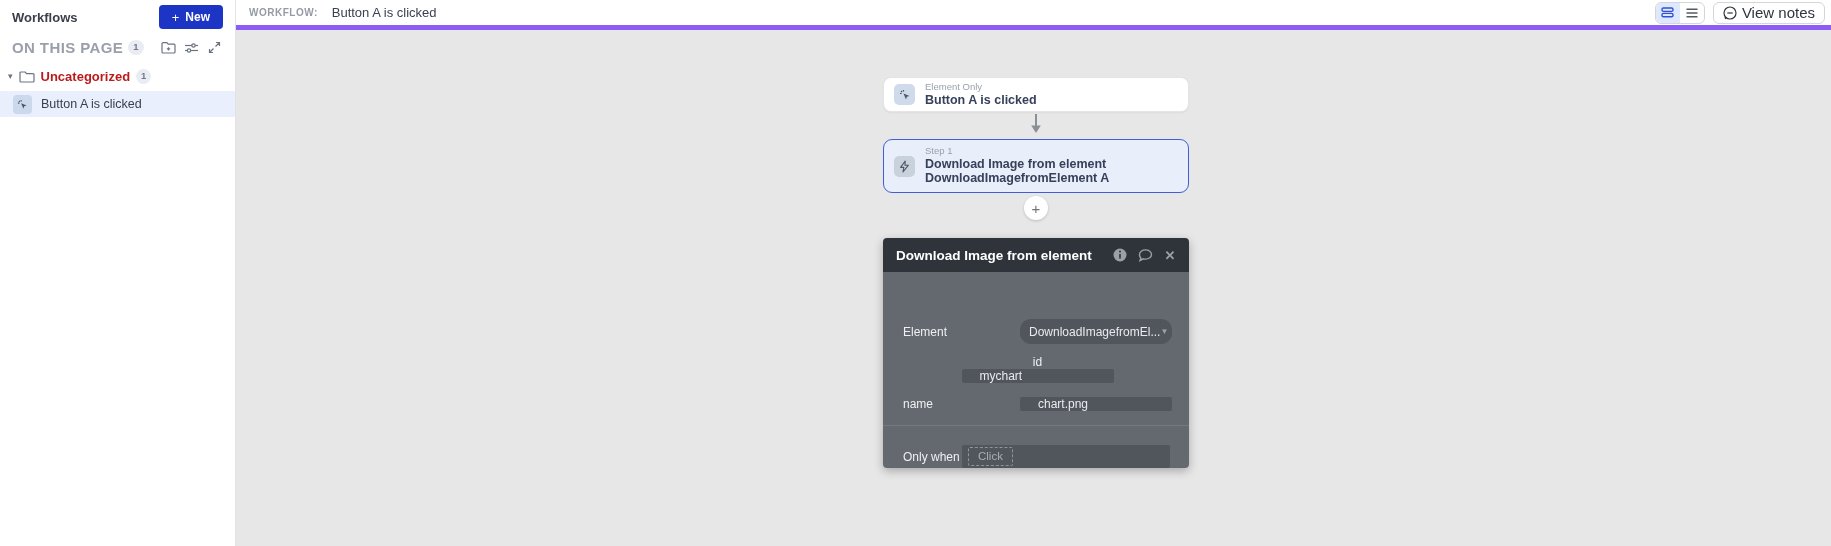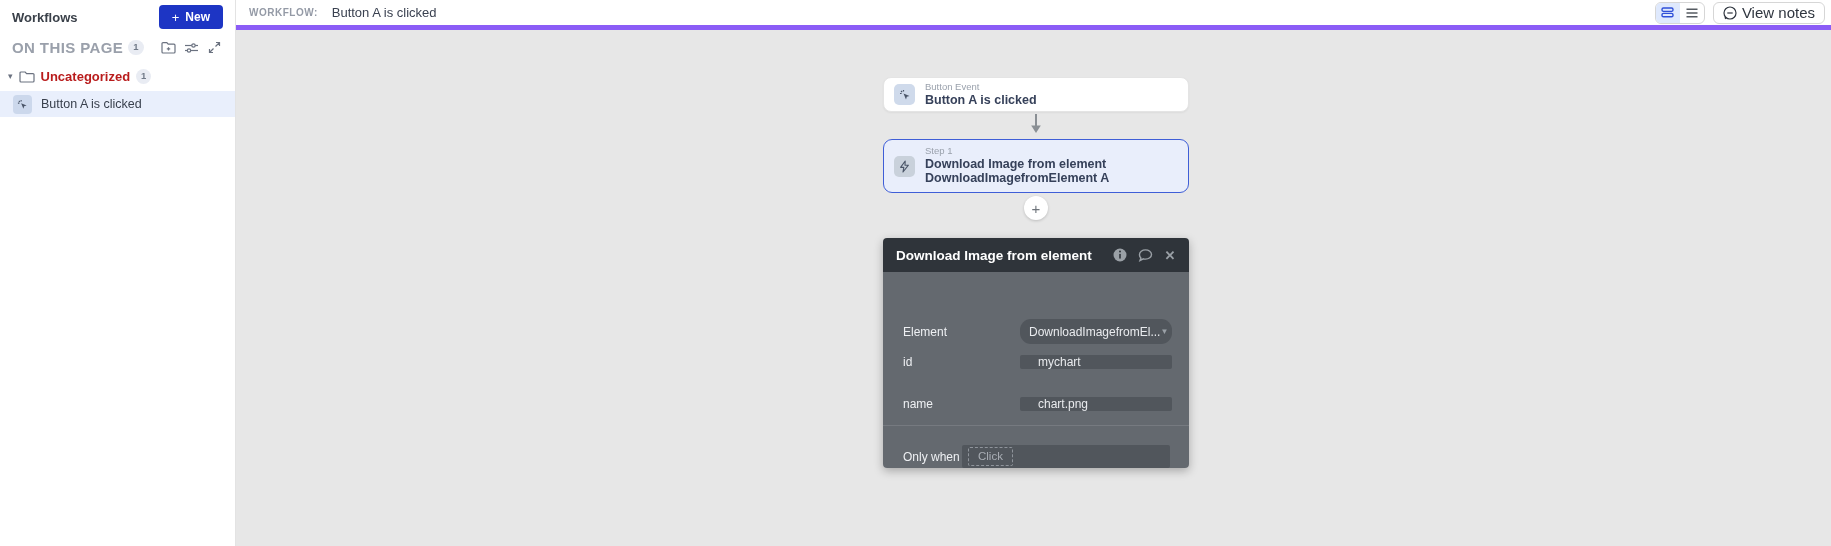--- a/index.html
+++ b/index.html
@@ -231,21 +231,21 @@
 <div class="canvas">
 
   <div class="event-card">
     <span class="node-chip">
       <svg width="12" height="12" viewBox="0 0 12 12" fill="none" stroke="#4a5568" stroke-width="1.2">
         <path d="M4.5 4.5 L10.5 7 L7.8 7.8 L7 10.5 Z" fill="#4a5568" stroke="none"></path>
         <path d="M4.5 1 v1.6 M1 4.5 h1.6 M2 2 l1.2 1.2"></path>
       </svg>
     </span>
     <span class="node-text">
-      <div class="node-label">Button Event</div>
+      <div class="node-label">Element Only</div>
       <div class="node-title">Button A is clicked</div>
     </span>
   </div>
 
   <svg class="flow-arrow" width="14" height="20" viewBox="0 0 14 20">
     <line x1="7" y1="0" x2="7" y2="13" stroke="#8a8f94" stroke-width="2"></line>
     <path d="M2.2 11.5 L7 19 L11.8 11.5 Z" fill="#8a8f94"></path>
   </svg>
 
   <div class="step-card">
@@ -287,21 +287,21 @@
 
     <div class="dialog-body">
       <div class="prop-row" style="top:47px;text-align:center;">
         <span class="prop-label">Element</span>
         <span class="field dropdown">
           <span>DownloadImagefromEl...</span>
           <span class="dd-caret">▼</span>
         </span>
       </div>
 
-      <div class="prop-row" style="top:77px;">
+      <div class="prop-row" style="top:83px;flex-direction:column;">
         <span class="prop-label">id</span>
         <input class="text-input" type="text" value="mychart" style="">
       </div>
 
       <div class="prop-row" style="top:119px;">
         <span class="prop-label">name</span>
         <input class="text-input" type="text" value="chart.png" style="">
       </div>
 
       <div class="separator"></div>

